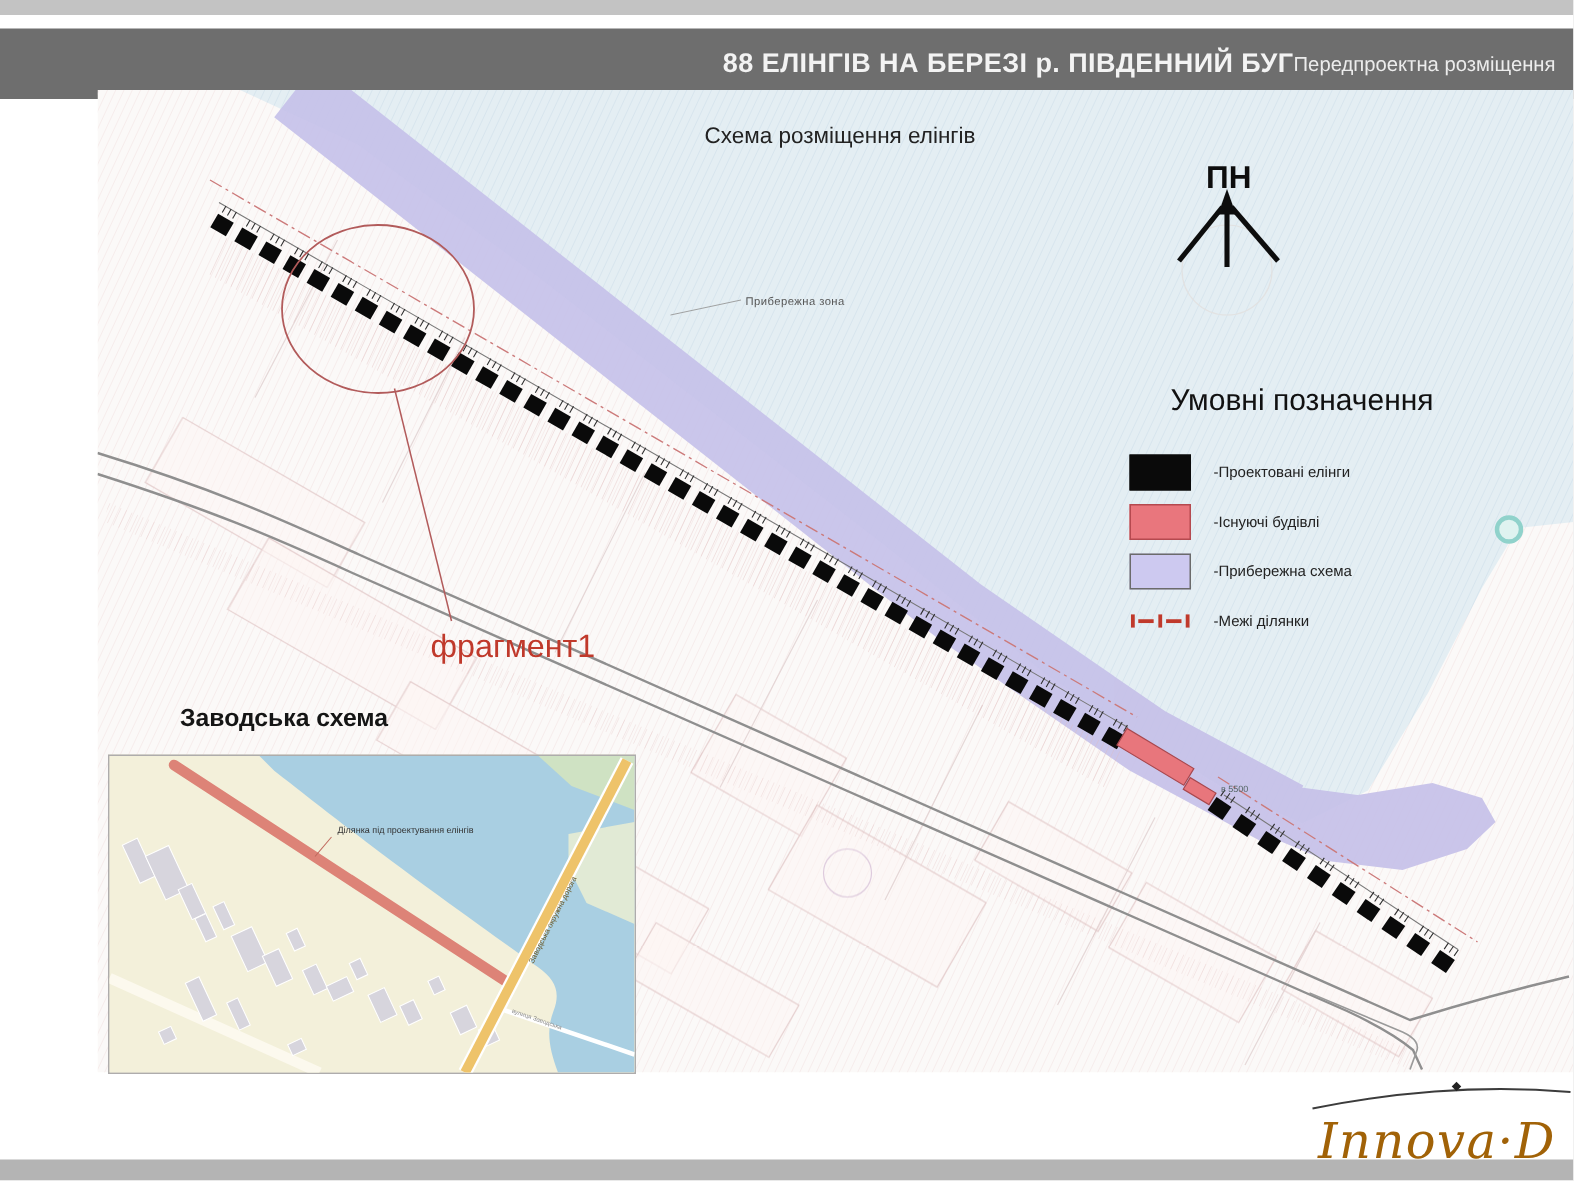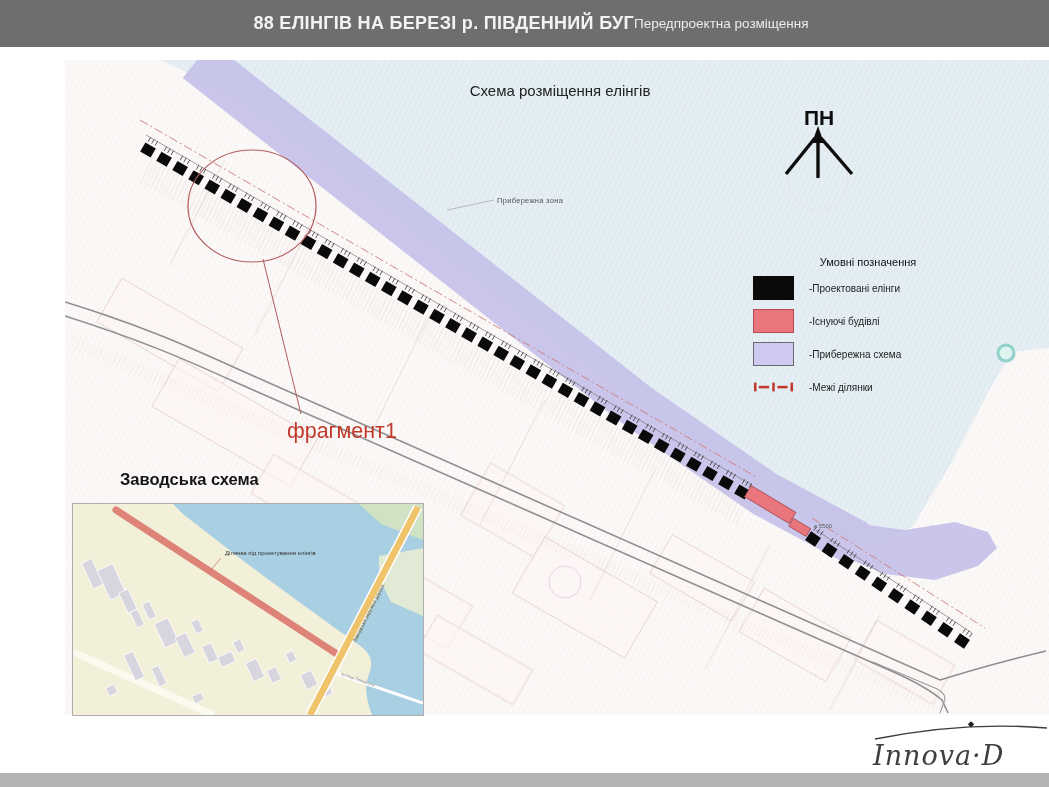--- a/index.html
+++ b/index.html
@@ -1,40 +1,40 @@
 <!DOCTYPE html>
 <html><head>
 <meta charset="utf-8">
 <style>
   html,body{margin:0;padding:0;background:#e8e8e8;}
   .stage{
     position:relative;width:1049px;height:787px;background:#ffffff;
     font-family:"Liberation Sans",sans-serif;overflow:hidden;
   }
   .top-strip{position:absolute;left:0;top:0;width:1049px;height:10px;background:#c3c3c3;}
-  .titlebar{position:absolute;left:0;top:0;width:1049px;height:47px;background:#6e6e6e;
-    display:flex;align-items:center;justify-content:center;box-sizing:border-box;
+  .titlebar{position:absolute;left:0;top:19px;width:1049px;height:47px;background:#6e6e6e;
+    display:flex;align-items:center;justify-content:flex-end;box-sizing:border-box;
     padding:0 12px 0 25px;}
   .titlebar-title{color:#f3f3f3;font-size:18px;font-weight:bold;letter-spacing:.3px;}
   .titlebar-sub{color:#ececec;font-size:13.5px;}
   .map-wrap{position:absolute;left:65px;top:60px;width:984px;height:655px;}
   .map-title{position:absolute;left:430px;top:66px;width:260px;text-align:center;
     font-size:15px;color:#222;margin-top:16px;}
   .legend{position:absolute;left:753px;top:256px;width:300px;}
-  .legend-title{font-size:11px;color:#111;text-align:center;width:230px;margin-bottom:8px;}
+  .legend-title{font-size:20px;color:#111;text-align:center;width:230px;margin-bottom:24px;}
   .legend-row{display:flex;align-items:center;margin-bottom:9px;height:24px;}
   .legend-swatch{width:41px;height:24px;box-sizing:border-box;margin-right:15px;flex:0 0 auto;}
   .legend-sym{width:41px;height:24px;margin-right:15px;display:flex;align-items:center;flex:0 0 auto;}
   .legend-label{font-size:10px;color:#222;}
   .inset-title{position:absolute;left:120px;top:470px;font-size:16.5px;font-weight:600;color:#151515;}
   .inset{position:absolute;left:72px;top:503px;width:350px;height:211px;border:1px solid #aeacac;
     box-sizing:content-box;background:#f3f0da;}
   .logo{position:absolute;left:873px;top:719px;width:176px;height:54px;}
   .logo-text{font-family:"DejaVu Serif","Liberation Serif",serif;font-style:italic;
-    font-size:27px;color:#404040;text-align:left;padding-right:6px;margin-top:-5px;letter-spacing:1px;}
+    font-size:33px;color:#a16207;text-align:center;padding-right:6px;margin-top:-5px;letter-spacing:1px;}
   .bottom-bar{position:absolute;left:0;top:773px;width:1049px;height:14px;background:#b4b4b4;}
   svg text{font-family:"Liberation Sans",sans-serif;}
 </style>
 </head>
 <body>
 
 <div class="stage">
 
   <div class="top-strip"></div>
 

